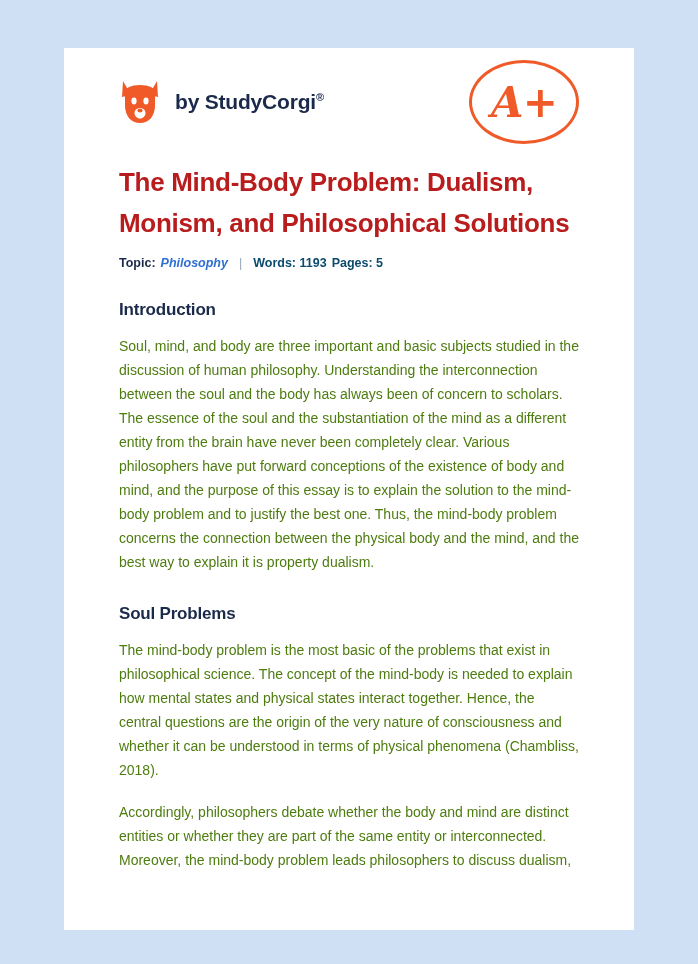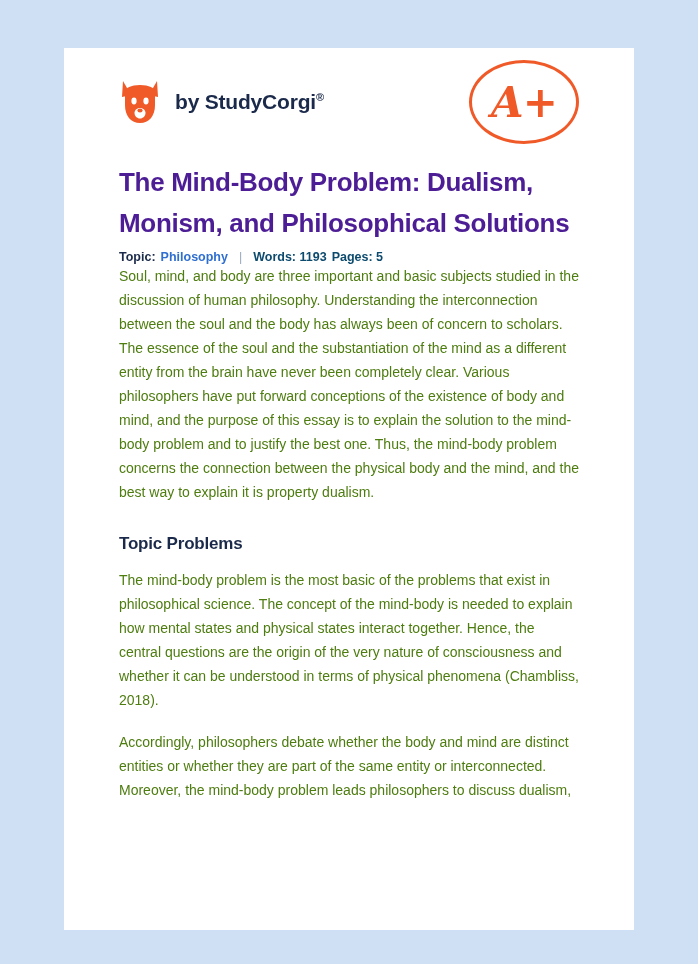--- a/index.html
+++ b/index.html
@@ -95,40 +95,41 @@
     font-weight: bold;
     font-size: 42px;
     letter-spacing: -1px;
   }
   
   .doc-title {
     margin: 30px 0 0 0;
     font-size: 26px;
     line-height: 41px;
     font-weight: bold;
-    color: #4c1d95;
+    color: #b91c1c;
     letter-spacing: -0.3px;
   }
   .meta-line {
-    margin-top: 6px;
+    margin-top: 12px;
     font-size: 12.5px;
     color: #3d5372;
     display: flex;
     align-items: center;
     gap: 5px;
     flex-wrap: wrap;
   }
   .meta-line .label {
     color: #1b2a4a;
     font-weight: bold;
   }
   .meta-line .topic-link {
     color: #2f6fd0;
     text-decoration: none;
     font-weight: bold;
+    font-style: italic;
   }
   .meta-line .sep {
     color: #9aa9bf;
     padding: 0 6px;
   }
   .meta-line .meta-item {
     color: #0c4a6e;
     font-weight: bold;
   }
   
@@ -188,22 +189,23 @@
       <h1 class="doc-title">The Mind-Body Problem: Dualism, Monism, and Philosophical Solutions</h1>
 
       <div class="meta-line">
         <span class="label">Topic:</span>
         <a class="topic-link" href="#">Philosophy</a>
         <span class="sep">|</span>
         <span class="meta-item">Words: 1193</span>
         <span class="meta-item">Pages: 5</span>
       </div>
 
+      <h2 class="section-head">Introduction</h2>
       <p class="para">Soul, mind, and body are three important and basic subjects studied in the discussion of human philosophy. Understanding the interconnection between the soul and the body has always been of concern to scholars. The essence of the soul and the substantiation of the mind as a different entity from the brain have never been completely clear. Various philosophers have put forward conceptions of the existence of body and mind, and the purpose of this essay is to explain the solution to the mind-body problem and to justify the best one. Thus, the mind-body problem concerns the connection between the physical body and the mind, and the best way to explain it is property dualism.</p>
 
-      <h2 class="section-head">Topic Problems</h2>
+      <h2 class="section-head">Soul Problems</h2>
       <p class="para">The mind-body problem is the most basic of the problems that exist in philosophical science. The concept of the mind-body is needed to explain how mental states and physical states interact together. Hence, the central questions are the origin of the very nature of consciousness and whether it can be understood in terms of physical phenomena (Chambliss, 2018).</p>
       <p class="para">Accordingly, philosophers debate whether the body and mind are distinct entities or whether they are part of the same entity or interconnected. Moreover, the mind-body problem leads philosophers to discuss dualism,</p>
 
     </div>
     <div class="fade"></div>
   </div>
 </div>
 
 </body></html>

